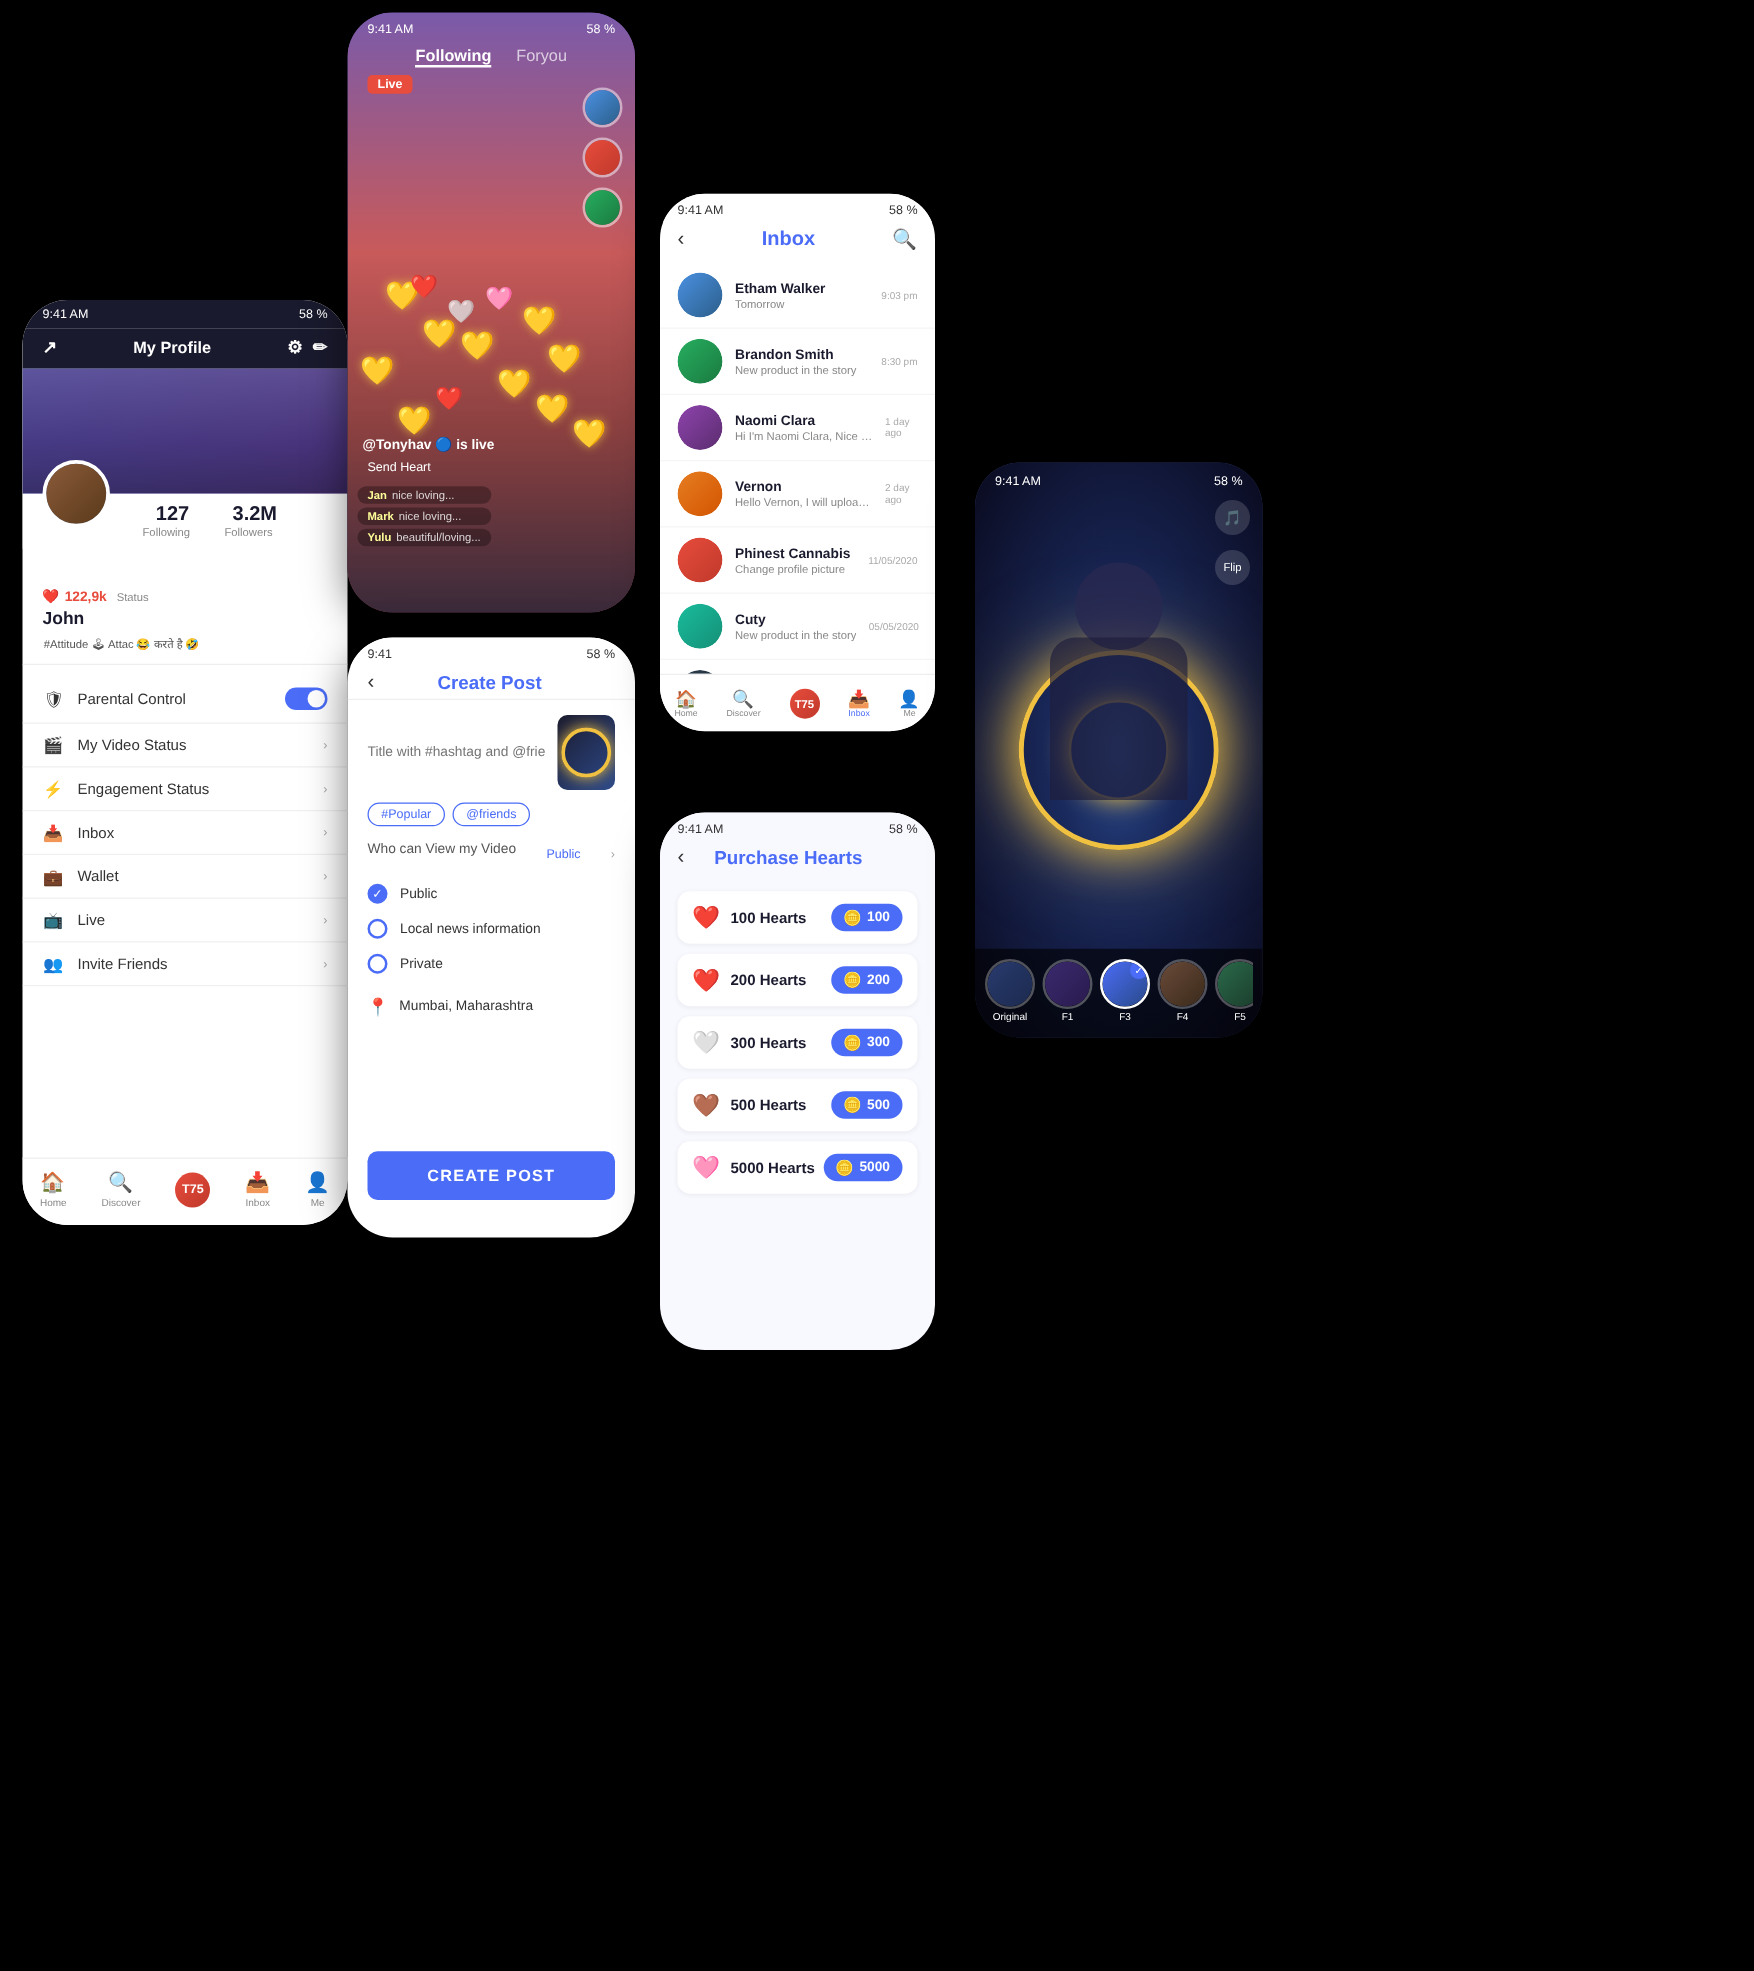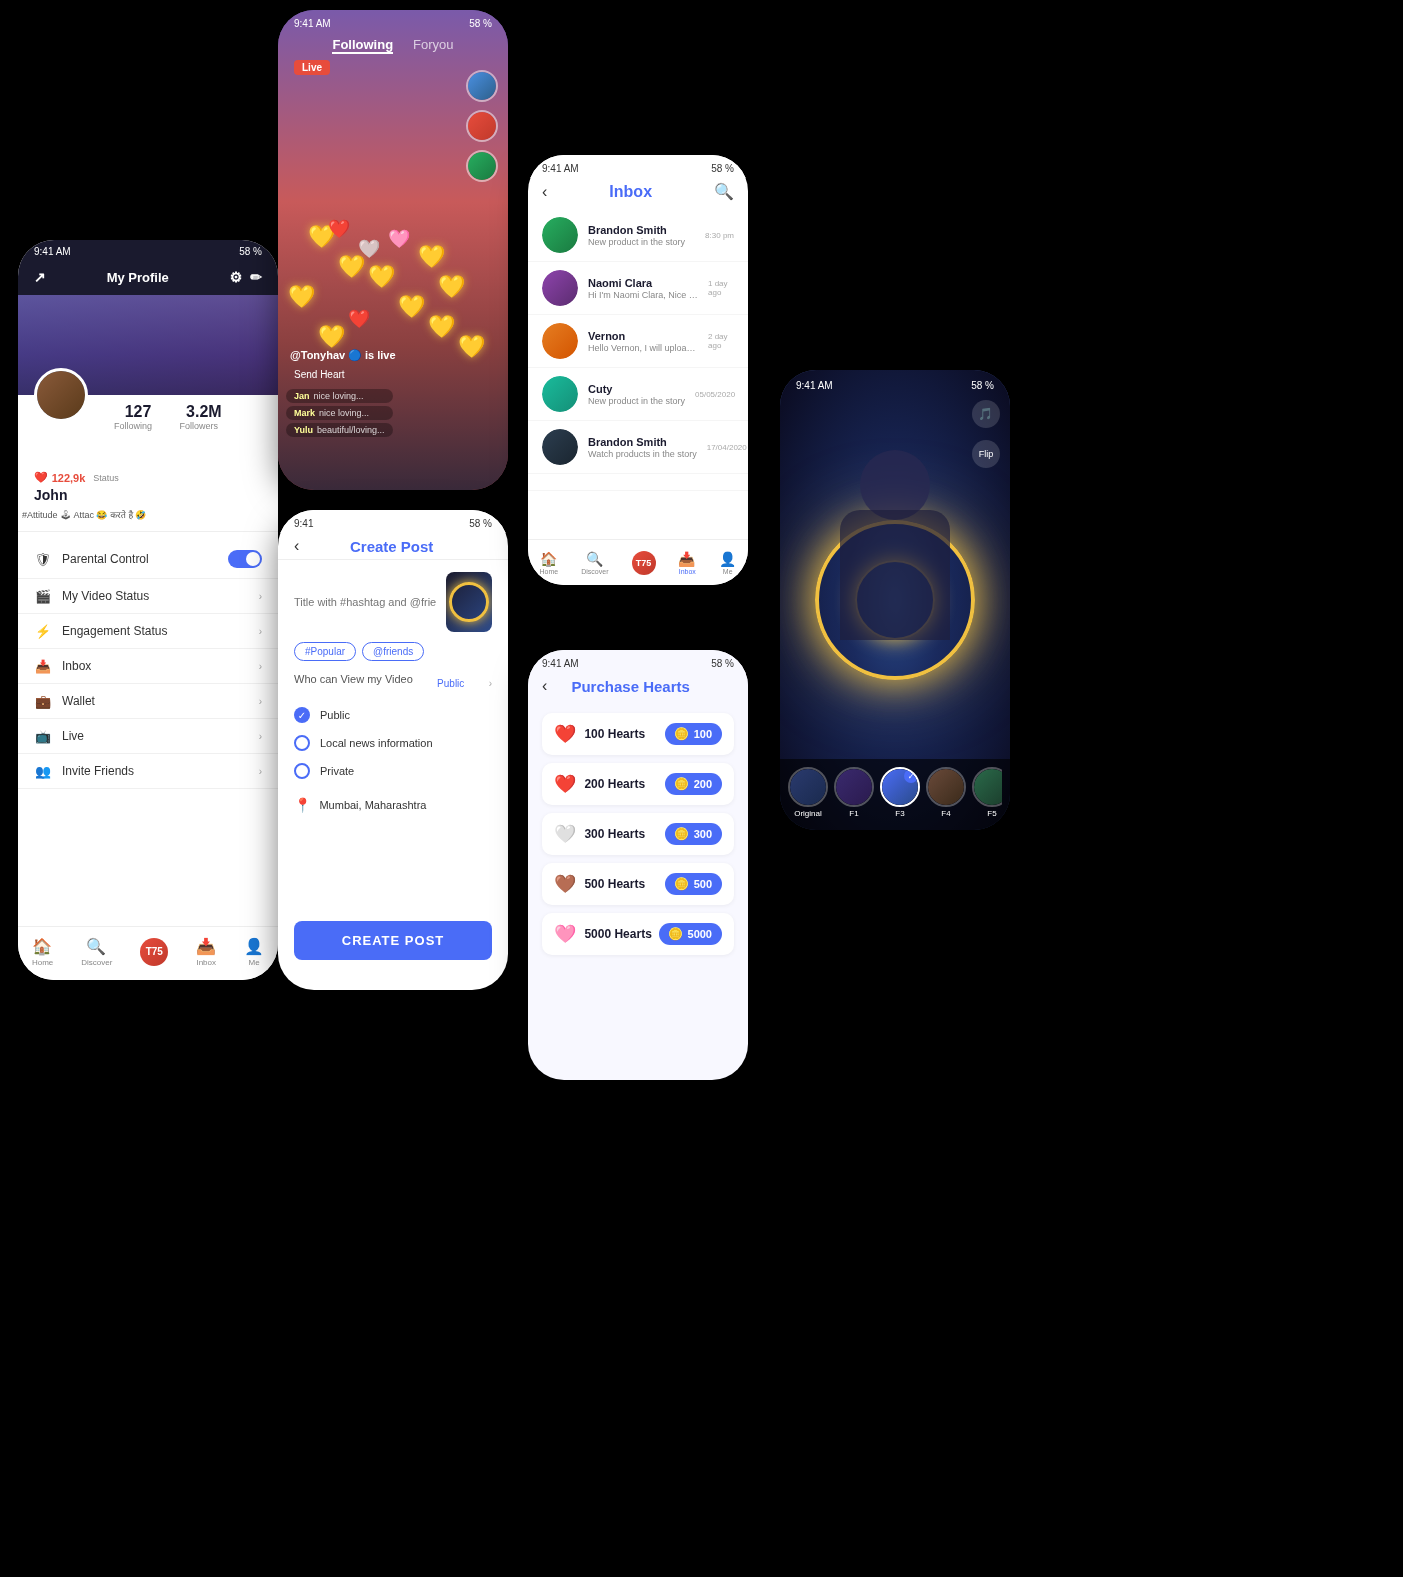--- a/index.html
+++ b/index.html
@@ -116,21 +116,21 @@
       color: #e74c3c;
     }
     .phone1-username {
       font-size: 14px;
       font-weight: 700;
       color: #1a1a2e;
     }
     .phone1-bio {
       font-size: 9px;
       color: #555;
-      padding: 2px 4px;
+      padding: 2px 17px;
     }
     .phone1-divider {
       height: 1px;
       background: #eee;
       margin: 8px 0;
     }
     .phone1-menu-item {
       display: flex;
       align-items: center;
       justify-content: space-between;
@@ -1060,20 +1060,30 @@
     <span>58 %</span>
   </div>
   <div class="phone4-header">
     <span class="phone4-back">‹</span>
     <span class="phone4-title">Inbox</span>
     <span class="phone4-search">🔍</span>
   </div>
   <div class="phone4-list">
     <div class="phone4-item">
       <div class="phone4-avatar">
+          <div class="phone4-avatar-inner av-blue"></div>
+        </div>
+      <div class="phone4-msg-content">
+        <div class="phone4-msg-name">Etham Walker</div>
+        <div class="phone4-msg-preview">Tomorrow</div>
+      </div>
+      <div class="phone4-msg-time">9:03 pm</div>
+    </div>
+    <div class="phone4-item">
+      <div class="phone4-avatar">
           <div class="phone4-avatar-inner av-green"></div>
         </div>
       <div class="phone4-msg-content">
         <div class="phone4-msg-name">Brandon Smith</div>
         <div class="phone4-msg-preview">New product in the story</div>
       </div>
       <div class="phone4-msg-time">8:30 pm</div>
     </div>
     <div class="phone4-item">
       <div class="phone4-avatar">
@@ -1087,20 +1097,30 @@
     </div>
     <div class="phone4-item">
       <div class="phone4-avatar">
           <div class="phone4-avatar-inner av-orange"></div>
         </div>
       <div class="phone4-msg-content">
         <div class="phone4-msg-name">Vernon</div>
         <div class="phone4-msg-preview">Hello Vernon, I will upload video</div>
       </div>
       <div class="phone4-msg-time">2 day ago</div>
+    </div>
+    <div class="phone4-item">
+      <div class="phone4-avatar">
+          <div class="phone4-avatar-inner av-red"></div>
+        </div>
+      <div class="phone4-msg-content">
+        <div class="phone4-msg-name">Phinest Cannabis</div>
+        <div class="phone4-msg-preview">Change profile picture</div>
+      </div>
+      <div class="phone4-msg-time">11/05/2020</div>
     </div>
     <div class="phone4-item">
       <div class="phone4-avatar">
           <div class="phone4-avatar-inner av-teal"></div>
         </div>
       <div class="phone4-msg-content">
         <div class="phone4-msg-name">Cuty</div>
         <div class="phone4-msg-preview">New product in the story</div>
       </div>
       <div class="phone4-msg-time">05/05/2020</div>

